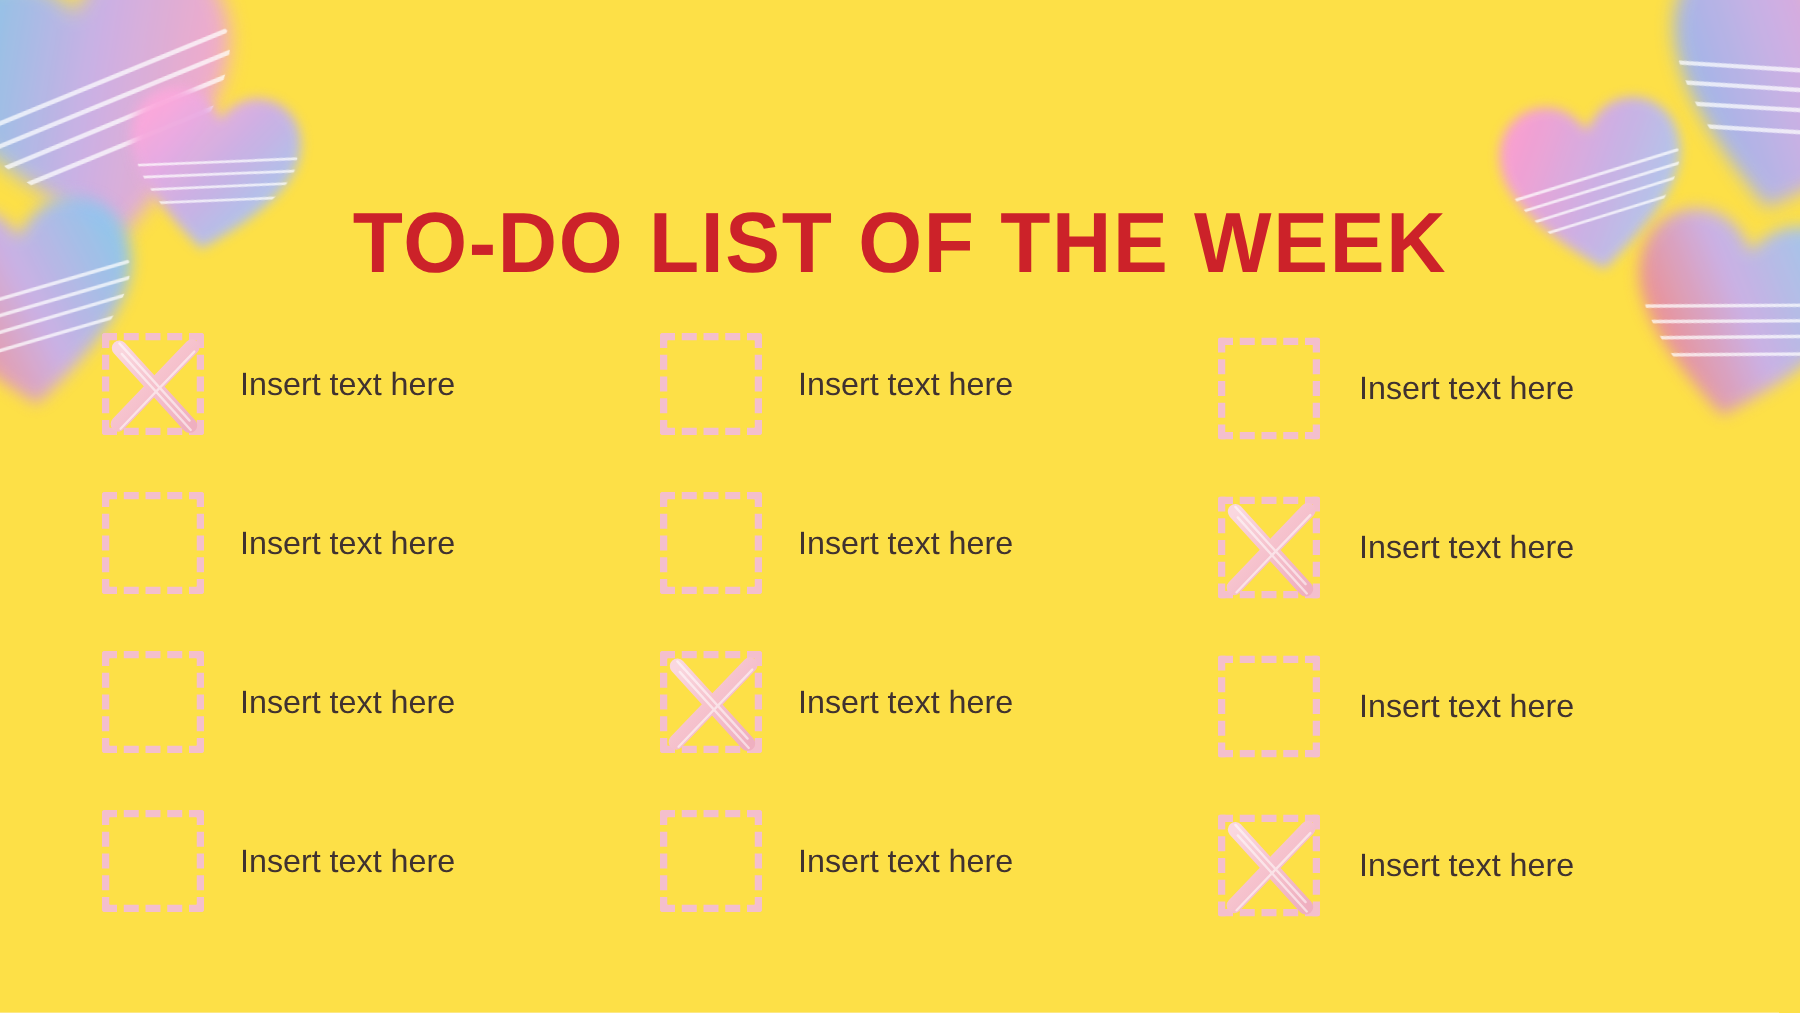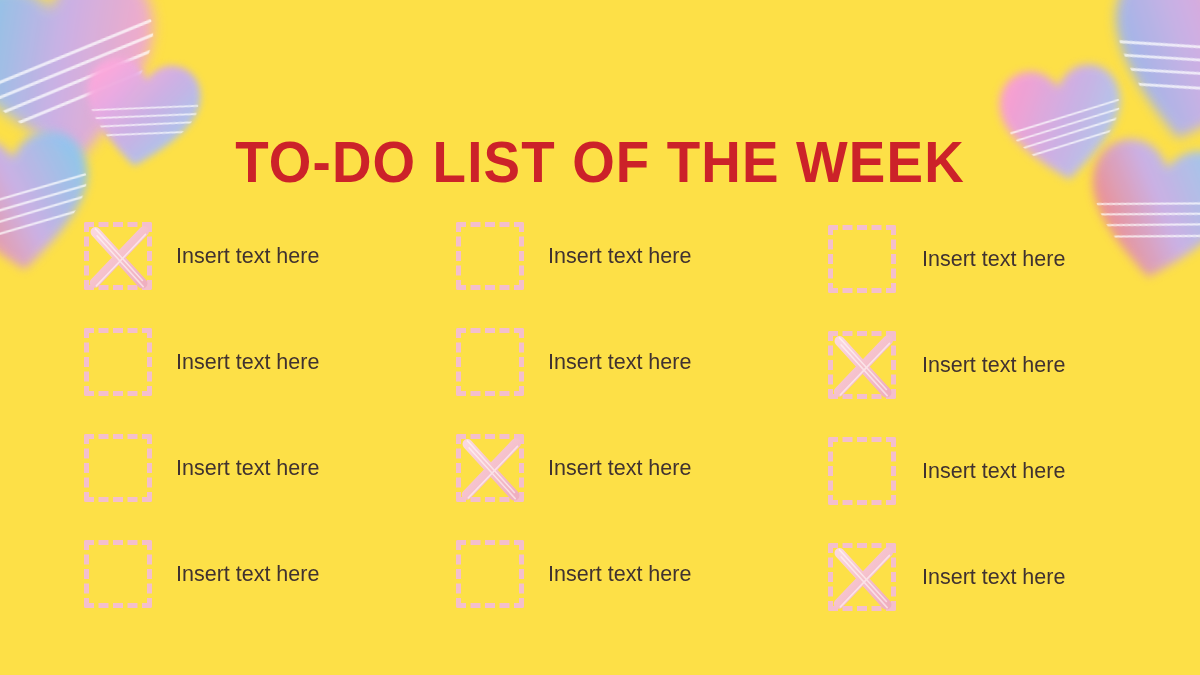--- a/index.html
+++ b/index.html
@@ -54,21 +54,21 @@
     color: #CC2229;
     transform: scaleX(0.96);
     transform-origin: center;
     white-space: nowrap;
   }
 
   
   .grid {
     position: absolute;
     top: 220px;
-    left: 16px;
+    left: 0;
     width: 1092px;
     height: 420px;
   }
   .column {
     position: absolute;
     top: 0;
     width: 372px;
   }
   .col-0 { left: 68px; }
   .col-1 { left: 440px; }

